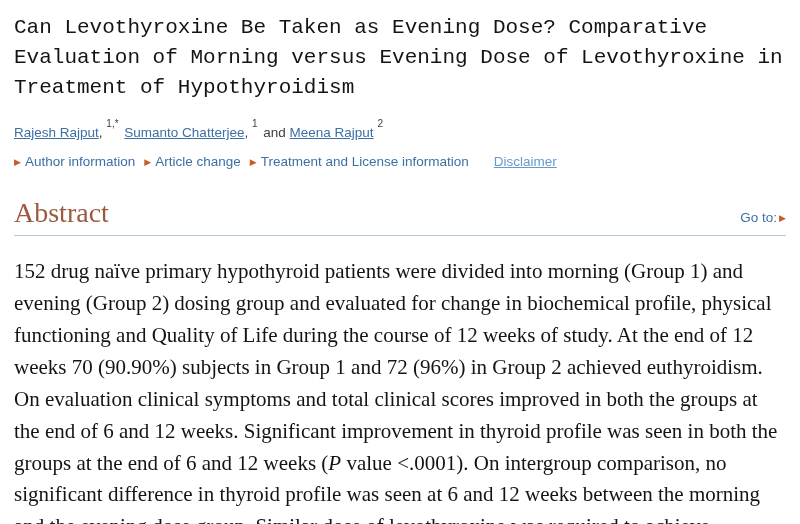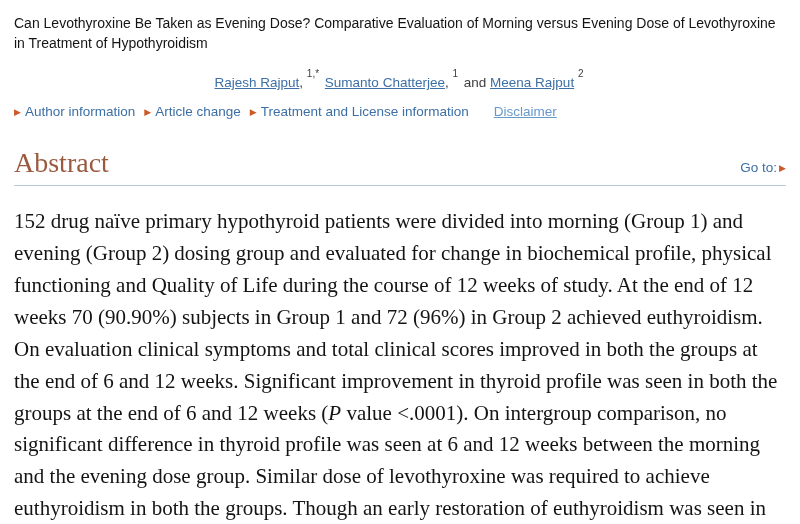--- a/index.html
+++ b/index.html
@@ -20,34 +20,33 @@
   }
   .page{
     box-sizing:border-box;
     width:800px;height:524px;
     padding:0 14px;
     background:var(--page-bg);
   }
   
   .article-title{
     margin:13px 0 0;
-    font-family:Liberation Sans, sans-serif;
-    font-size:14px;
+    font-family:Liberation Mono, monospace;
+    font-size:21px;
     font-weight:normal;
     line-height:1.43;
     color:var(--text-dark);
   }
   
   .authors{
     margin:21px 0 4px;
     font-family:"Liberation Sans", sans-serif;
     font-size:13.5px;
     line-height:1.3;
     color:var(--muted-dark);
-    text-align:center;
   }
   .authors a{
     color:var(--link-blue);
     text-decoration:underline;
     cursor:pointer;
   }
   .authors .sep{color:var(--muted-dark);}
   .authors sup{
     font-size:10px;
     line-height:0;

